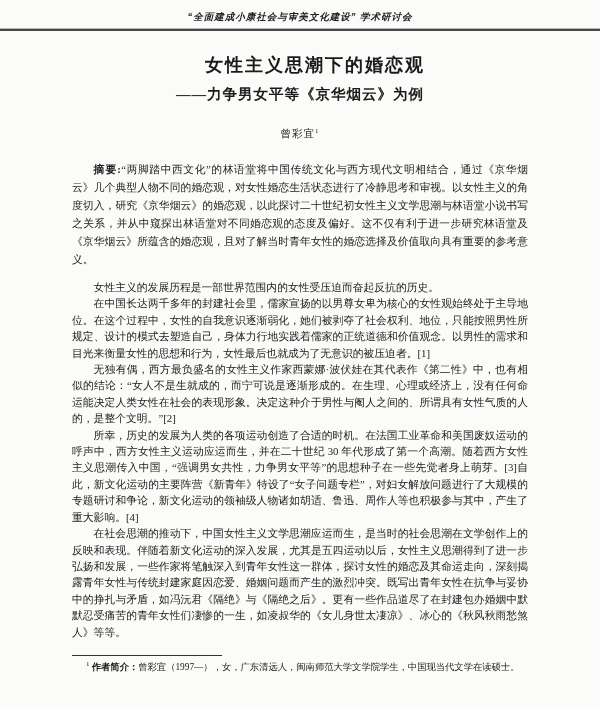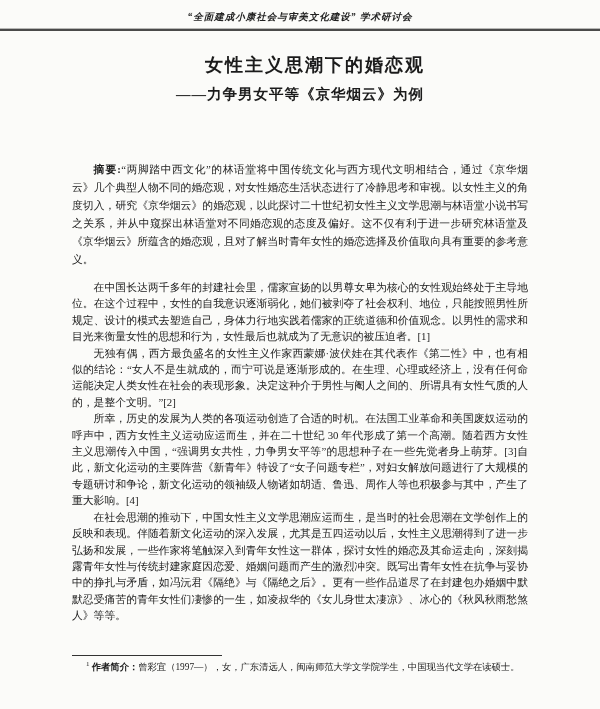--- a/index.html
+++ b/index.html
@@ -87,27 +87,29 @@
 <body>
 
 <div class="page">
 
   <div class="conf-header">“全面建成小康社会与审美文化建设” 学术研讨会</div>
   <div class="header-rule"></div>
 
   <div class="paper-title">女性主义思潮下的婚恋观</div>
   <div class="paper-subtitle">——力争男女平等《京华烟云》为例</div>
 
+  <div class="author-line"><span>曾彩宜</span><sup>1</sup></div>
 
   <div class="content">
     <div class="abs">
       <p><b>摘要:</b><span>“两脚踏中西文化”的林语堂将中国传统文化与西方现代文明相结合，通过《京华烟云》几个典型人物不同的婚恋观，对女性婚恋生活状态进行了冷静思考和审视。以女性主义的角度切入，研究《京华烟云》的婚恋观，以此探讨二十世纪初女性主义文学思潮与林语堂小说书写之关系，并从中窥探出林语堂对不同婚恋观的态度及偏好。这不仅有利于进一步研究林语堂及《京华烟云》所蕴含的婚恋观，且对了解当时青年女性的婚恋选择及价值取向具有重要的参考意义。</span></p>
     </div>
 
     <div class="body-block">
+        <p class="para">女性主义的发展历程是一部世界范围内的女性受压迫而奋起反抗的历史。</p>
         <p class="para">在中国长达两千多年的封建社会里，儒家宣扬的以男尊女卑为核心的女性观始终处于主导地位。在这个过程中，女性的自我意识逐渐弱化，她们被剥夺了社会权利、地位，只能按照男性所规定、设计的模式去塑造自己，身体力行地实践着儒家的正统道德和价值观念。以男性的需求和目光来衡量女性的思想和行为，女性最后也就成为了无意识的被压迫者。[1]</p>
         <p class="para">无独有偶，西方最负盛名的女性主义作家西蒙娜·波伏娃在其代表作《第二性》中，也有相似的结论：“女人不是生就成的，而宁可说是逐渐形成的。在生理、心理或经济上，没有任何命运能决定人类女性在社会的表现形象。决定这种介于男性与阉人之间的、所谓具有女性气质的人的，是整个文明。”[2]</p>
         <p class="para">所幸，历史的发展为人类的各项运动创造了合适的时机。在法国工业革命和美国废奴运动的呼声中，西方女性主义运动应运而生，并在二十世纪 30 年代形成了第一个高潮。随着西方女性主义思潮传入中国，“强调男女共性，力争男女平等”的思想种子在一些先觉者身上萌芽。[3]自此，新文化运动的主要阵营《新青年》特设了“女子问题专栏”，对妇女解放问题进行了大规模的专题研讨和争论，新文化运动的领袖级人物诸如胡适、鲁迅、周作人等也积极参与其中，产生了重大影响。[4]</p>
         <p class="para">在社会思潮的推动下，中国女性主义文学思潮应运而生，是当时的社会思潮在文学创作上的反映和表现。伴随着新文化运动的深入发展，尤其是五四运动以后，女性主义思潮得到了进一步弘扬和发展，一些作家将笔触深入到青年女性这一群体，探讨女性的婚恋及其命运走向，深刻揭露青年女性与传统封建家庭因恋爱、婚姻问题而产生的激烈冲突。既写出青年女性在抗争与妥协中的挣扎与矛盾，如冯沅君《隔绝》与《隔绝之后》。更有一些作品道尽了在封建包办婚姻中默默忍受痛苦的青年女性们凄惨的一生，如凌叔华的《女儿身世太凄凉》、冰心的《秋风秋雨愁煞人》等等。</p>
       </div>
   </div>
 
   <div class="footnote">
     <div class="footnote-rule"></div>
     <p><sup>1</sup> <b>作者简介：</b><span>曾彩宜（1997—），女，广东清远人，闽南师范大学文学院学生，中国现当代文学在读硕士。</span></p>

